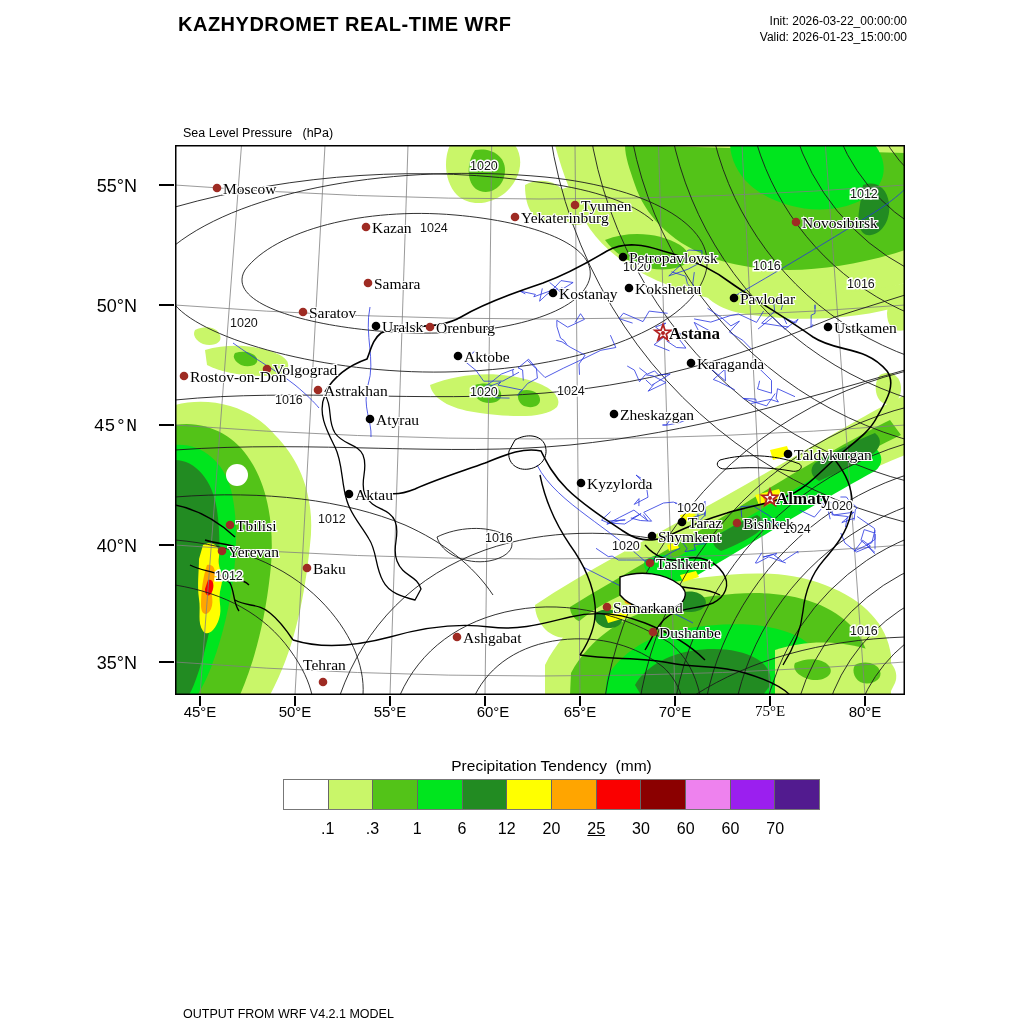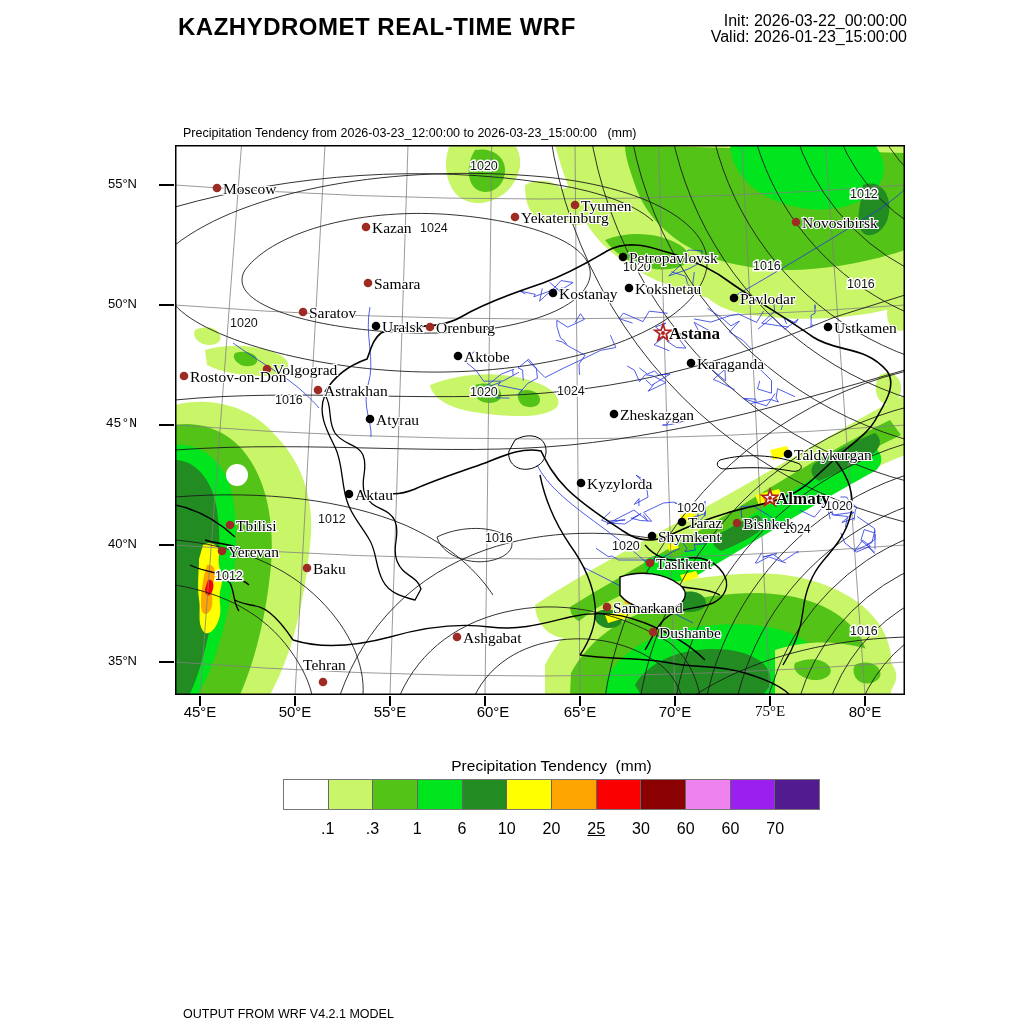--- a/index.html
+++ b/index.html
@@ -1,23 +1,23 @@
 <!DOCTYPE html>
 <html><head>
 <meta charset="utf-8">
 <style>
   html,body{margin:0;padding:0;background:#fff;}
   body{width:1024px;height:1024px;position:relative;font-family:"Liberation Sans","DejaVu Sans",sans-serif;color:#000;overflow:hidden;}
   .abs{position:absolute;}
-  .page-title{left:178px;top:13px;font-size:24px;font-weight:bold;letter-spacing:.5px;}
-  .run-times{right:117px;top:13px;text-align:right;font-size:16px;line-height:16px;}
+  .page-title{left:178px;top:13px;font-size:20px;font-weight:bold;letter-spacing:.5px;}
+  .run-times{right:117px;top:13px;text-align:right;font-size:12px;line-height:16px;}
   .subtitle{left:183px;top:93px;font-size:12.5px;line-height:16px;white-space:pre;}
   .map-wrap{left:175px;top:145px;width:576px;height:550px;}
   #map-svg{display:block;overflow:hidden;background:#fff;}
-  .lat-label{position:absolute;width:62px;text-align:right;font-size:13px;}
+  .lat-label{position:absolute;width:62px;text-align:right;font-size:18px;}
   .lon-label{position:absolute;transform:translateX(-50%);font-size:15px;}
   .tickh{position:absolute;height:1.6px;background:#000;width:15px;}
   .tickv{position:absolute;width:1.6px;background:#000;height:10px;}
   .cbar-title{left:283px;top:757px;width:537px;text-align:center;font-size:15.5px;white-space:pre;}
   #cbar{left:283px;top:779px;width:537px;height:31px;display:flex;border:1px solid #777;box-sizing:border-box;}
   #cbar div{flex:1;border-right:1px solid #666;}
   #cbar div:last-child{border-right:none;}
   #cbar-labels{left:283px;top:820px;width:537px;height:22px;}
   #cbar-labels span{position:absolute;transform:translateX(-50%);font-size:16px;}
   .footer{left:183px;top:974px;font-size:12.5px;line-height:16px;white-space:pre;}
@@ -29,21 +29,20 @@
 <body>
 
 <div class="abs page-title">KAZHYDROMET REAL-TIME WRF</div>
 
 <div class="abs run-times">
   <div>Init: 2026-03-22_00:00:00</div>
   <div>Valid: 2026-01-23_15:00:00</div>
 </div>
 
 <div class="abs subtitle">
-  <div>Precipitation Tendency from 2026-03-23_12:00:00 to 2026-03-23_15:00:00   (mm)</div>
   <div>Sea Level Pressure   (hPa)</div>
 </div>
 
 <div class="abs map-wrap">
 <svg id="map-svg" viewBox="0 0 730 550" width="730" height="550">
   <defs>
         <clipPath id="mapclip">
           <rect x="0" y="0" width="730" height="550"></rect>
         </clipPath>
       </defs>
@@ -378,21 +377,21 @@
     <div style="background: rgb(139, 0, 0);"></div>
     <div style="background: rgb(238, 130, 238);"></div>
     <div style="background: rgb(155, 31, 239);"></div>
     <div style="background: rgb(82, 27, 143);"></div>
   </div>
 <div class="abs" id="cbar-labels">
     <span style="left: 44.75px;">.1</span>
     <span style="left: 89.5px;">.3</span>
     <span style="left: 134.25px;">1</span>
     <span style="left: 179px;">6</span>
-    <span style="left: 223.75px;">10</span>
+    <span style="left: 223.75px;">12</span>
     <span style="left: 268.5px;">20</span>
     <span style="left: 313.25px; text-decoration: underline;">25</span>
     <span style="left: 358px;">30</span>
     <span style="left: 402.75px;">60</span>
     <span style="left: 447.5px;">60</span>
     <span style="left: 492.25px;">70</span>
   </div>
 
 <div class="abs footer">
   <div>OUTPUT FROM WRF V4.2.1 MODEL</div>

